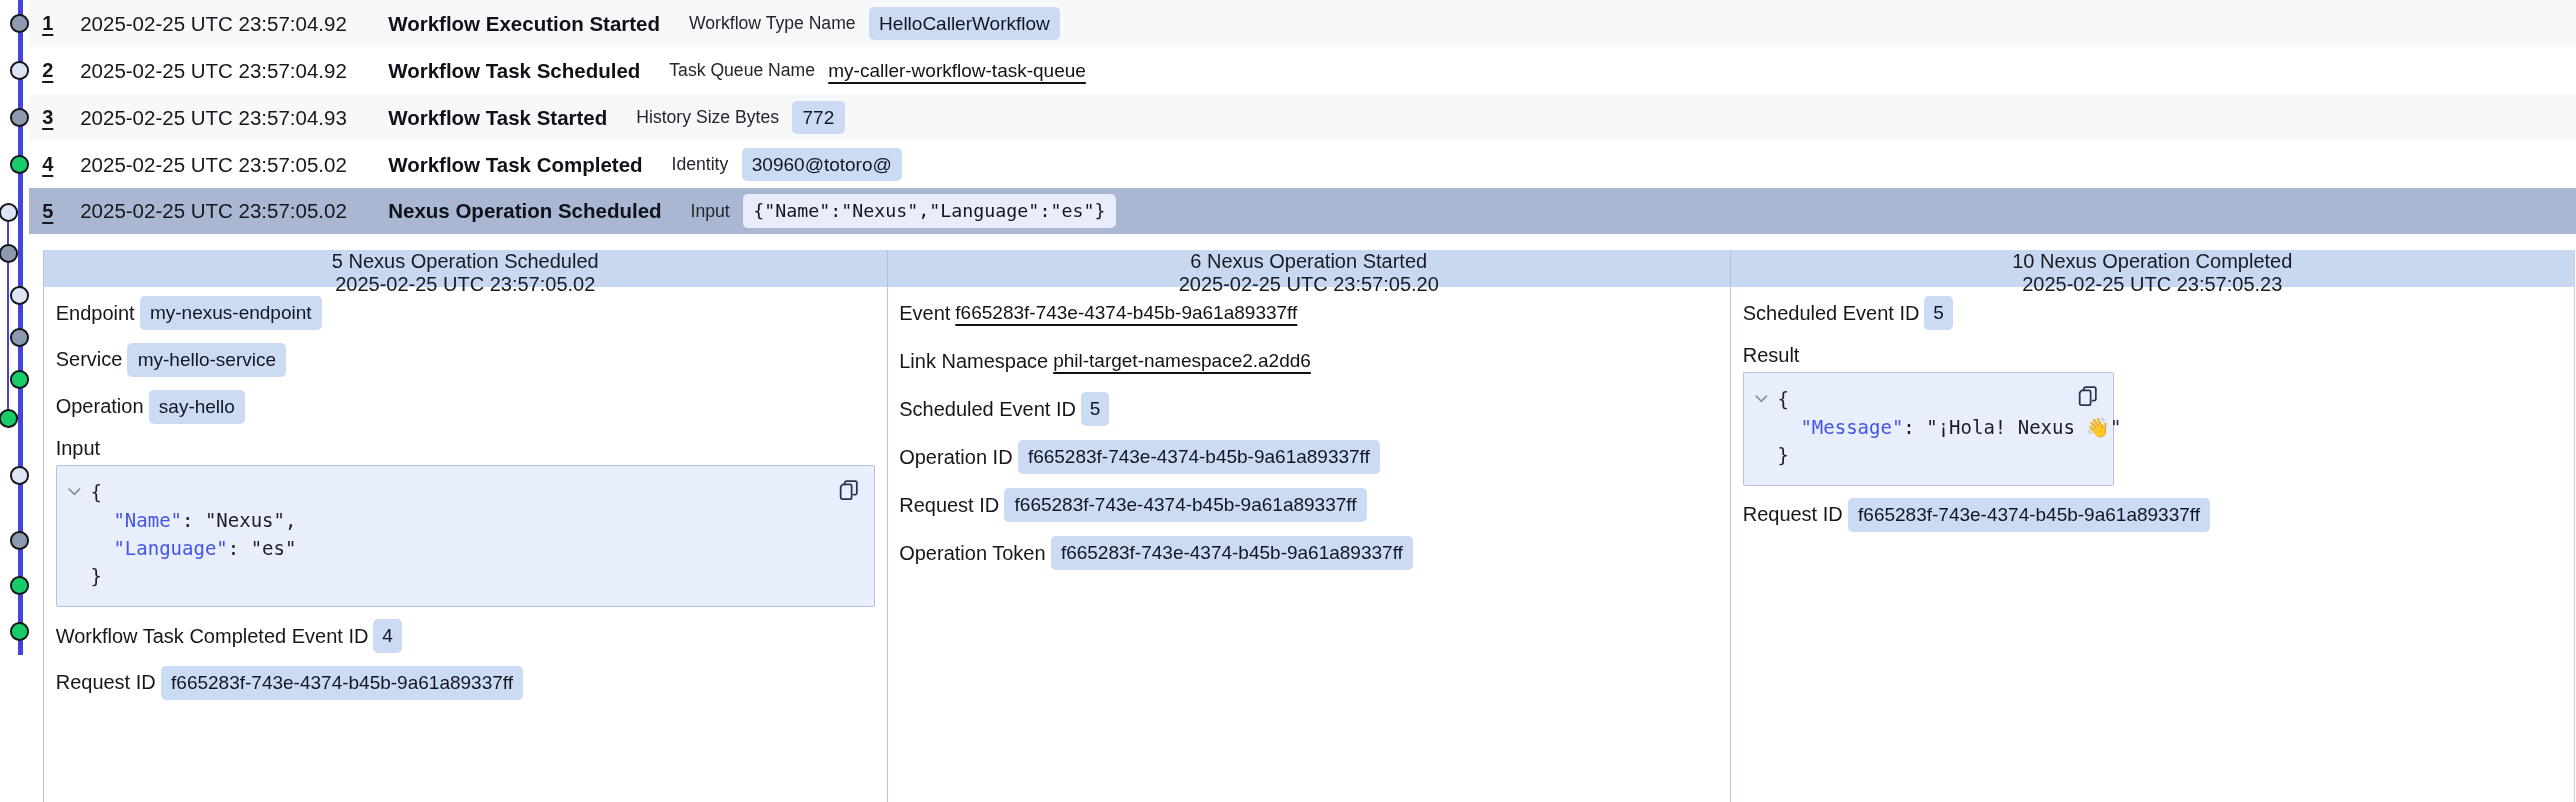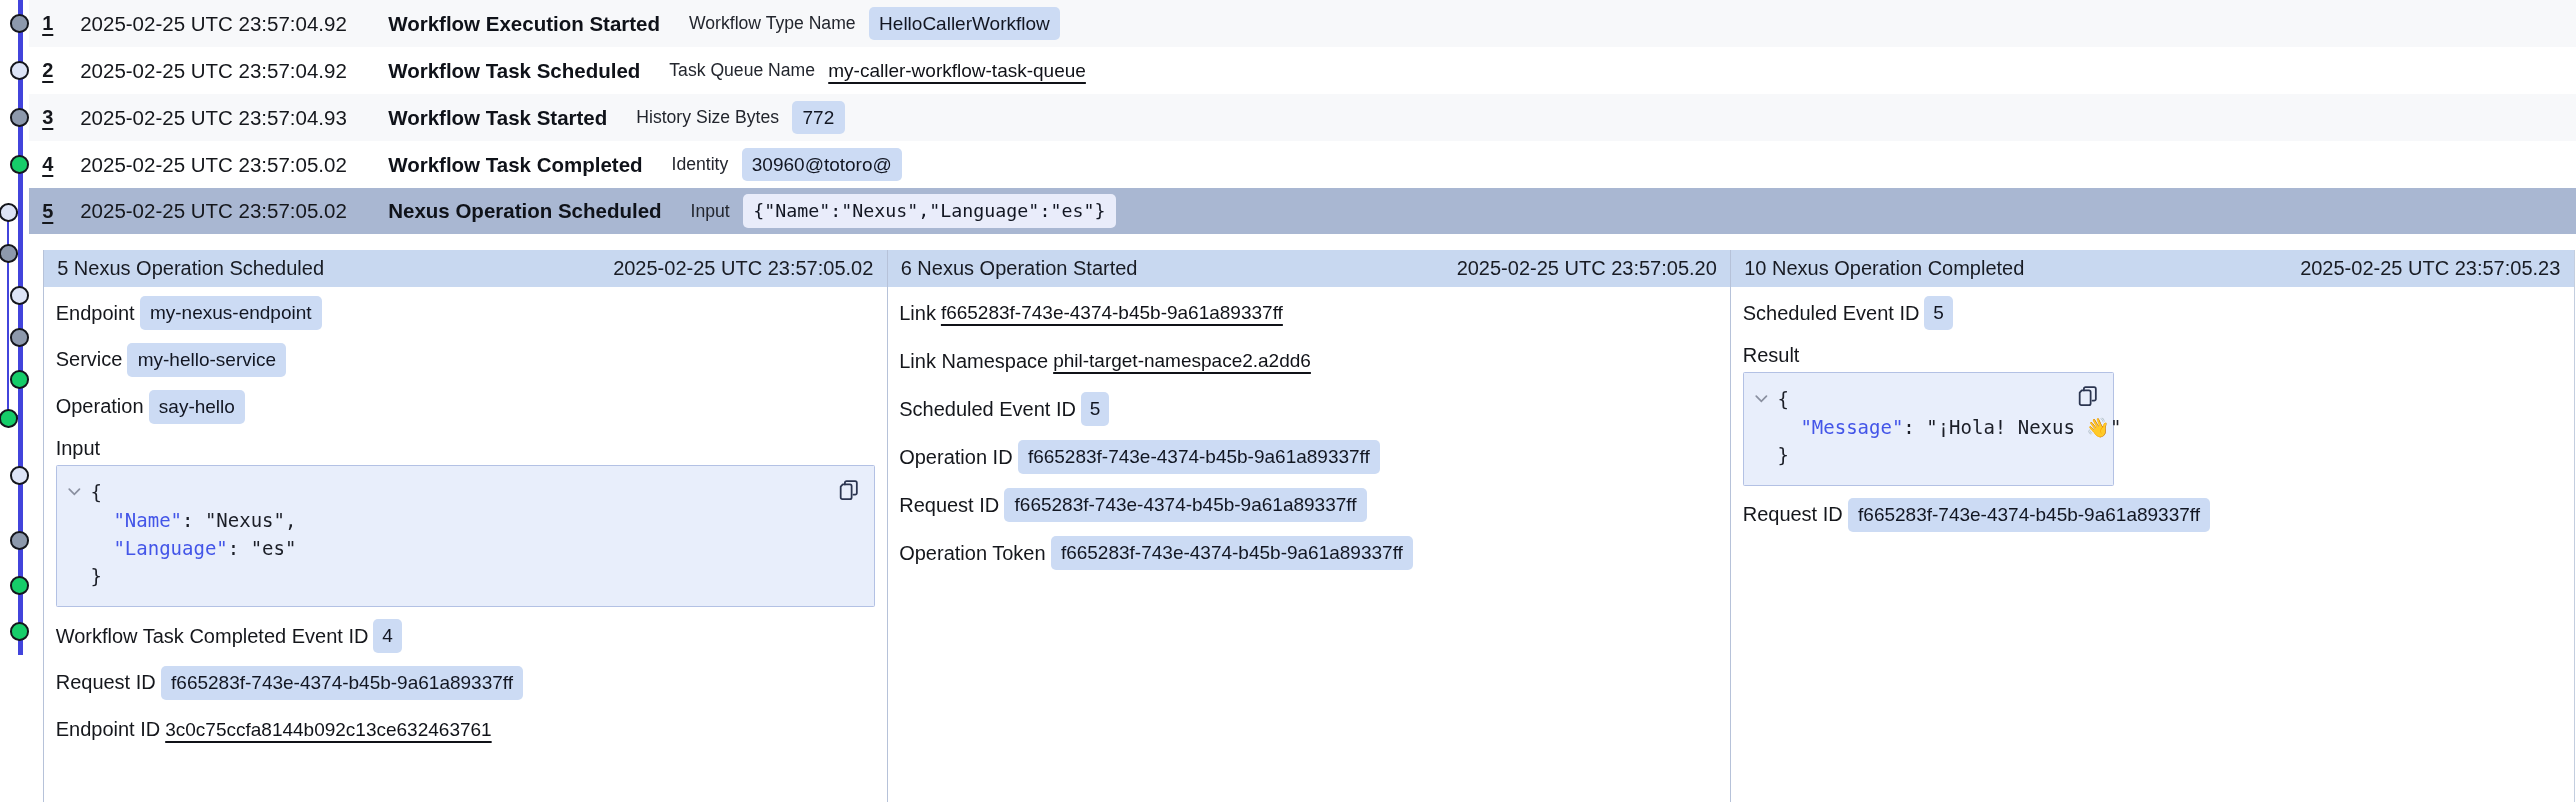--- a/index.html
+++ b/index.html
@@ -29,21 +29,21 @@
   .badge.mono{font-family:"DejaVu Sans Mono","Liberation Mono",monospace;background:#e9ecfa;font-size:18.3px;}
   a.plain-link,.plain-link{color:#101218;font-size:19px;text-decoration:underline;
          text-underline-offset:5.1px;text-decoration-thickness:1.8px;cursor:pointer;white-space:nowrap;}
 
   
   .panels{position:absolute;left:43px;top:250px;right:1.5px;bottom:0;display:flex;
           border-left:1.5px solid #b6c2d9;border-right:1.5px solid #c3cedf;}
   .panel{flex:1 1 0;border-right:1.5px solid #b6c2d9;box-sizing:border-box;min-width:0;}
   .panel:last-child{border-right:none;}
   .panel-header{height:37px;background:#c8d8f0;display:flex;align-items:center;
-                justify-content:space-between;padding:0 13.2px;font-size:20px;color:#181b23;}
+                justify-content:space-between;padding:0 13.2px;font-size:20px;color:#181b23;flex-direction:column;}
   .panel-body{padding:10.3px 11.7px 0 11.7px;}
   .field{height:32px;margin-bottom:14.7px;display:flex;align-items:center;gap:5px;}
   .panel:nth-child(2) .field{margin-bottom:16px;}
   .field .flabel{font-size:20px;color:#15171c;white-space:nowrap;}
   .field .badge{font-size:19px;}
   .label-row{height:26.4px;margin-bottom:1.5px;display:flex;}
   .label-row .flabel{font-size:20px;color:#15171c;}
 
   
   .codeblock{position:relative;background:#e8eefb;border:1.5px solid #b3c1e4;border-radius:1.5px;
@@ -154,34 +154,30 @@
             </svg></button>
         </div>
         <div class="field">
           <span class="flabel">Workflow Task Completed Event ID</span>
           <span class="badge num-badge">4</span>
         </div>
         <div class="field">
           <span class="flabel">Request ID</span>
           <span class="badge">f665283f-743e-4374-b45b-9a61a89337ff</span>
         </div>
-        <div class="field">
-          <span class="flabel">Endpoint ID</span>
-          <span class="plain-link">3c0c75ccfa8144b092c13ce632463761</span>
-        </div>
       </div>
   </div>
     <div class="panel">
     <div class="panel-header">
       <span class="ph-title">6 Nexus Operation Started</span>
       <span class="ph-time">2025-02-25 UTC 23:57:05.20</span>
     </div>
     <div class="panel-body">
         <div class="field">
-          <span class="flabel">Link</span>
+          <span class="flabel">Event</span>
           <span class="plain-link">f665283f-743e-4374-b45b-9a61a89337ff</span>
         </div>
         <div class="field">
           <span class="flabel">Link Namespace</span>
           <span class="plain-link">phil-target-namespace2.a2dd6</span>
         </div>
         <div class="field">
           <span class="flabel">Scheduled Event ID</span>
           <span class="badge num-badge">5</span>
         </div>

